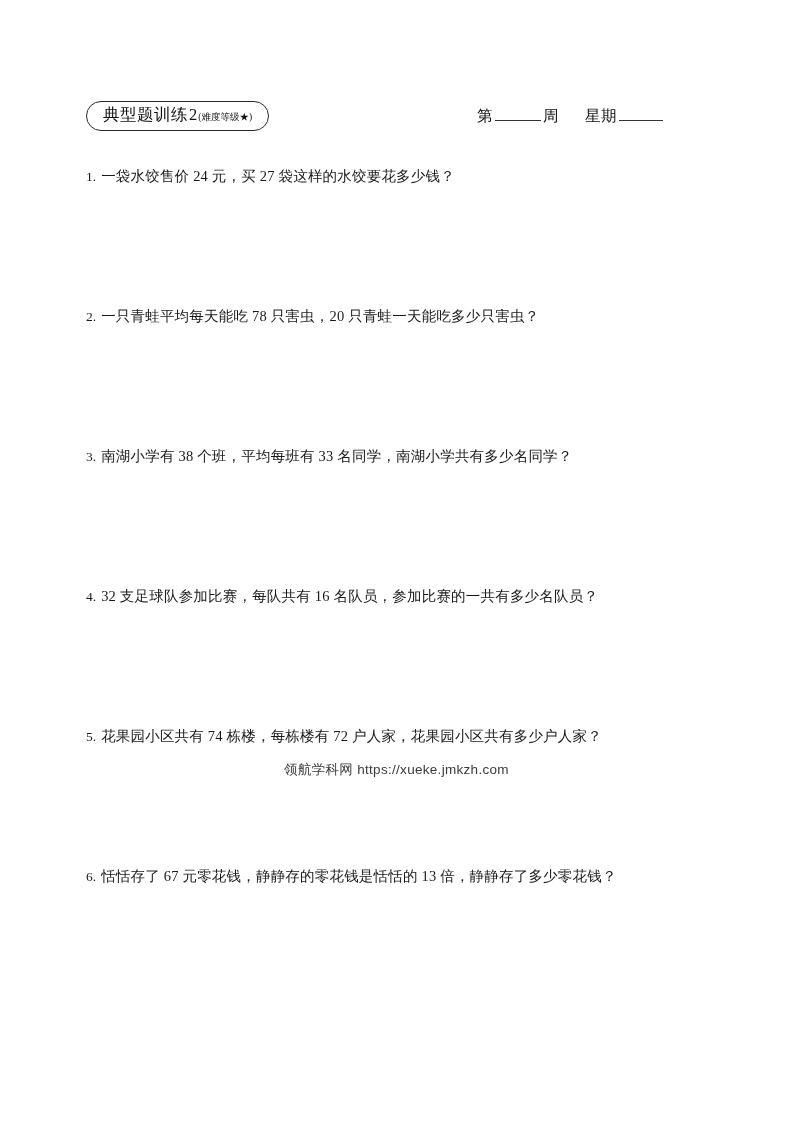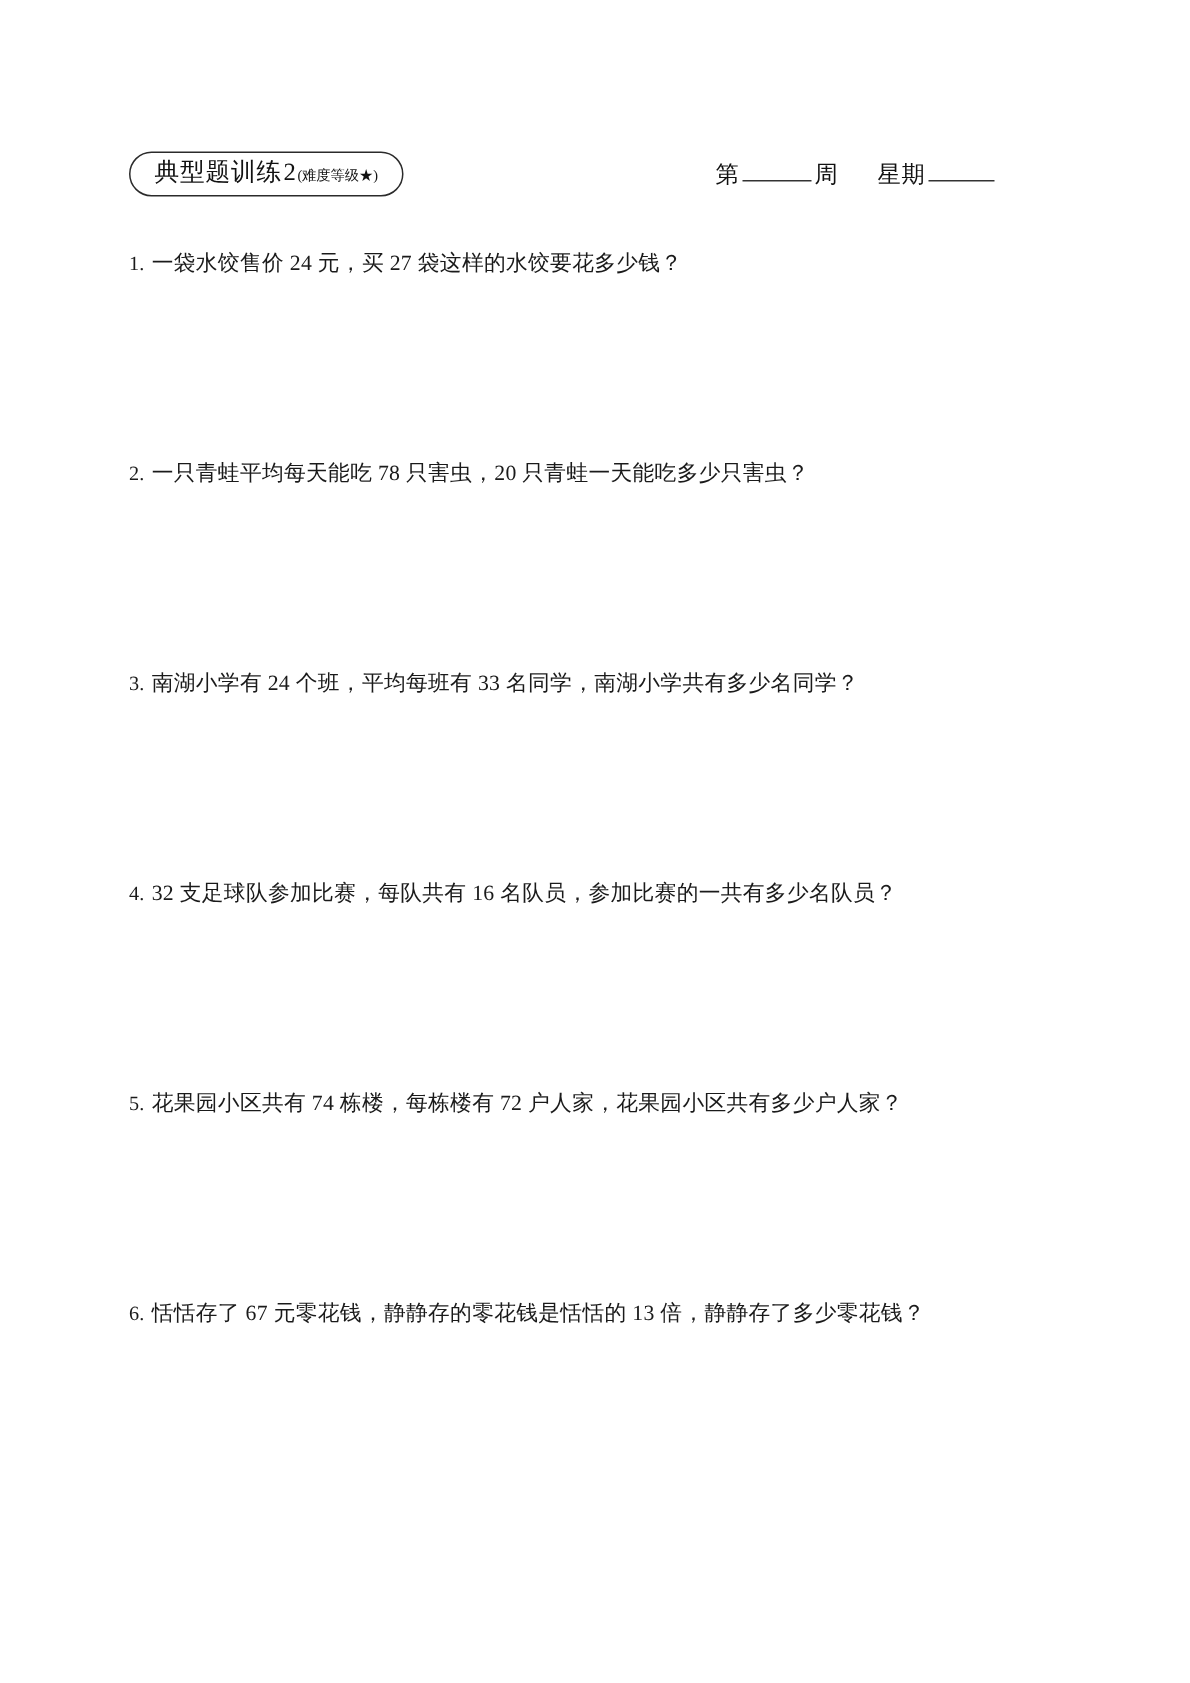--- a/index.html
+++ b/index.html
@@ -155,34 +155,37 @@
       <span class="q-text">一袋水饺售价 24 元，买 27 袋这样的水饺要花多少钱？</span>
     </div>
 
     <div class="q-item">
       <span class="q-num">2.</span>
       <span class="q-text">一只青蛙平均每天能吃 78 只害虫，20 只青蛙一天能吃多少只害虫？</span>
     </div>
 
     <div class="q-item">
       <span class="q-num">3.</span>
-      <span class="q-text">南湖小学有 24 个班，平均每班有 33 名同学，南湖小学共有多少名同学？</span>
+      <span class="q-text">南湖小学有 38 个班，平均每班有 33 名同学，南湖小学共有多少名同学？</span>
     </div>
 
     <div class="q-item">
       <span class="q-num">4.</span>
       <span class="q-text">32 支足球队参加比赛，每队共有 16 名队员，参加比赛的一共有多少名队员？</span>
     </div>
 
     <div class="q-item">
       <span class="q-num">5.</span>
       <span class="q-text">花果园小区共有 74 栋楼，每栋楼有 72 户人家，花果园小区共有多少户人家？</span>
     </div>
 
     <div class="q-item">
       <span class="q-num">6.</span>
       <span class="q-text">恬恬存了 67 元零花钱，静静存的零花钱是恬恬的 13 倍，静静存了多少零花钱？</span>
     </div>
 
   </div>
 
+  <div class="footer">
+    <span class="footer-text">领航学科网 https://xueke.jmkzh.com</span>
+  </div>
 
 </div>
 
 </body></html>

